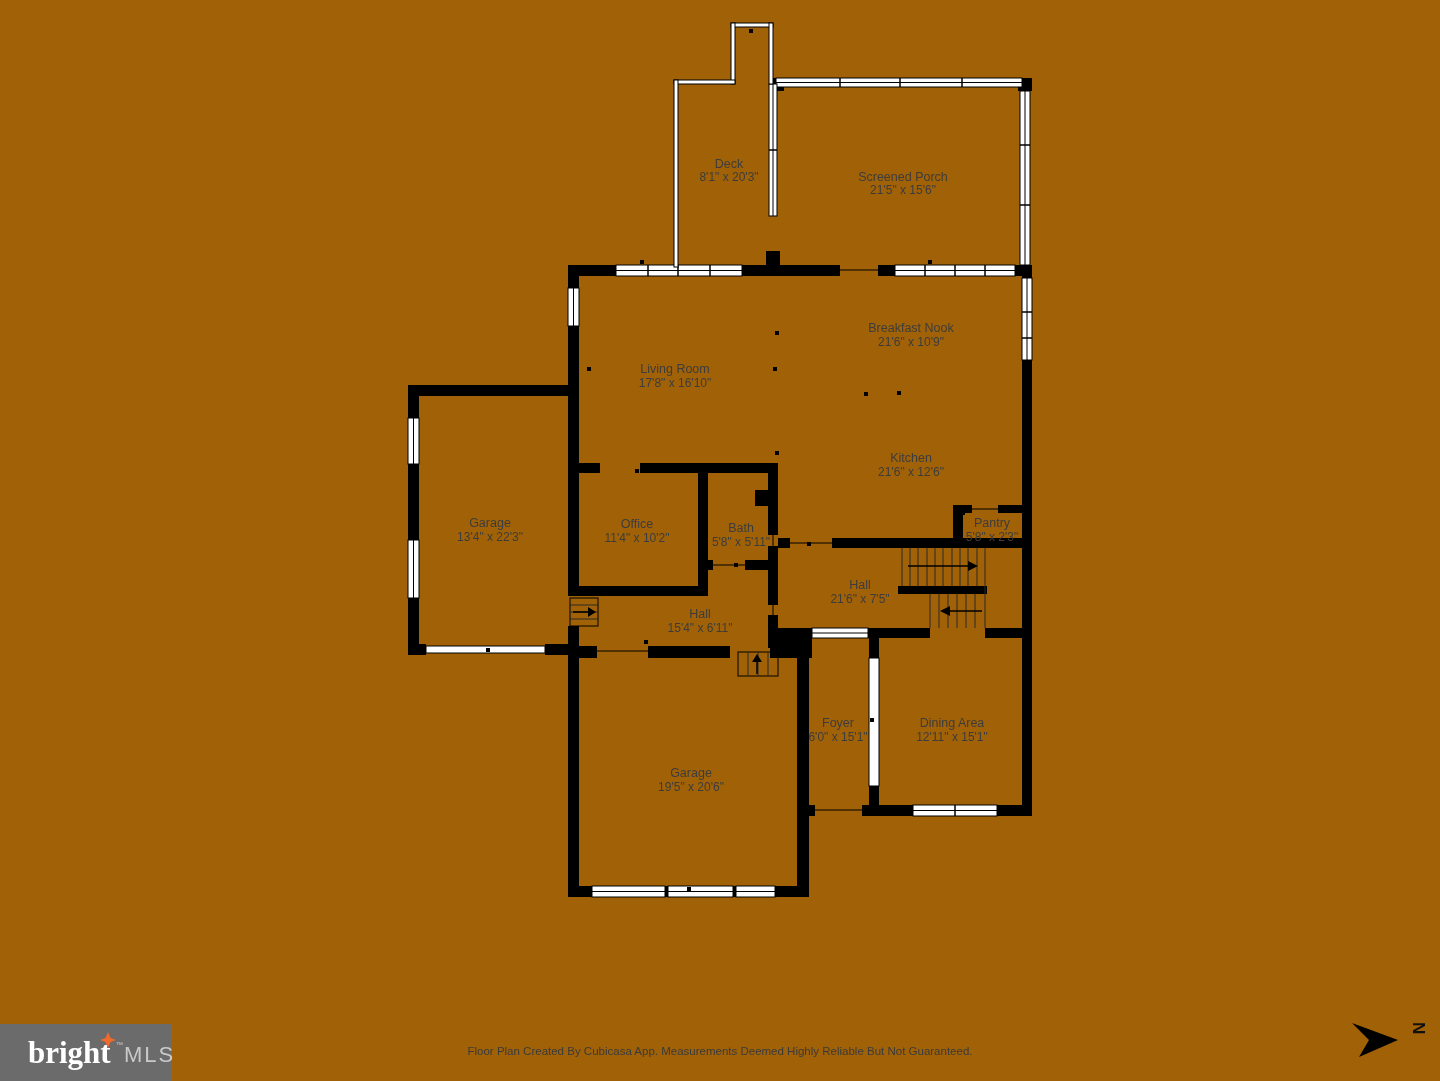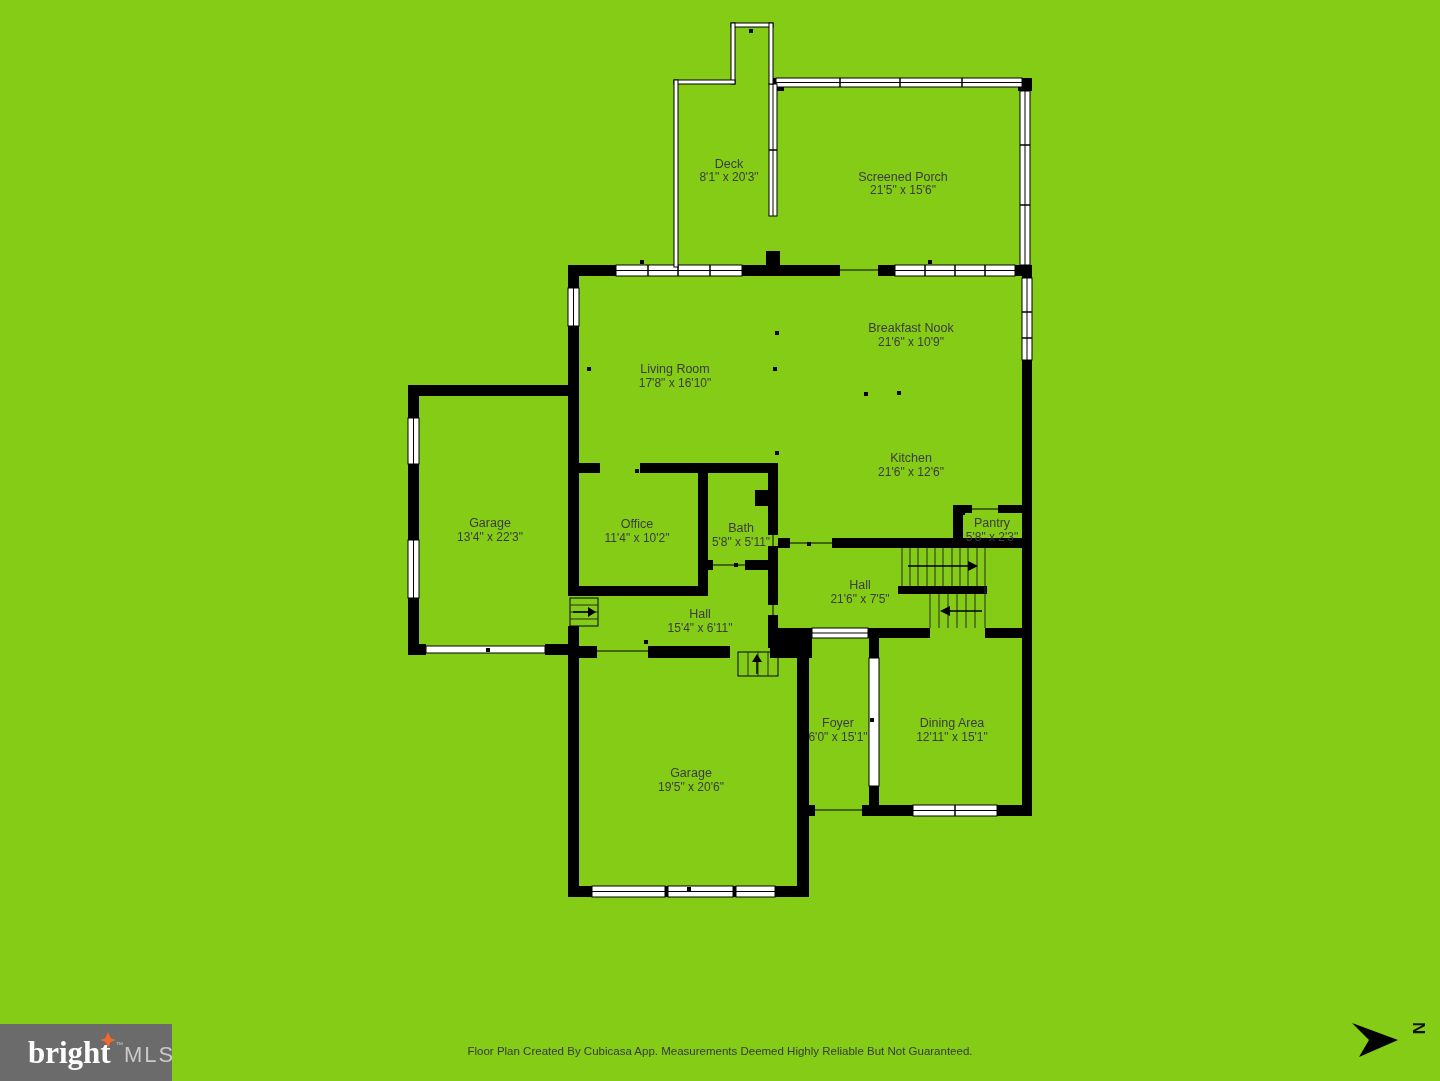--- a/index.html
+++ b/index.html
@@ -1,16 +1,16 @@
 <!DOCTYPE html>
 <html><head>
 <meta charset="utf-8">
 <style>
   html,body{margin:0;padding:0;background:#ffffff;}
-  .page{position:relative;width:1440px;height:1081px;background:#84cc16;overflow:hidden;
+  .page{position:relative;width:1440px;height:1081px;background:#a16207;overflow:hidden;
         font-family:"Liberation Sans", sans-serif;}
   svg{display:block}
   .wall{fill:#000;}
   .win{fill:#fff;stroke:#000;stroke-width:1;}
   .thin{stroke:#000;stroke-width:1;fill:none;}
   .thin15{stroke:#000;stroke-width:1.5;fill:none;}
   .tread{stroke:#2a2a2a;stroke-width:1;fill:none;}
   .dot{fill:#000;}
   .room-name{font-size:12.5px;fill:#3c3c3c;text-anchor:middle;}
   .room-dims{font-size:12px;fill:#3c3c3c;text-anchor:middle;}

